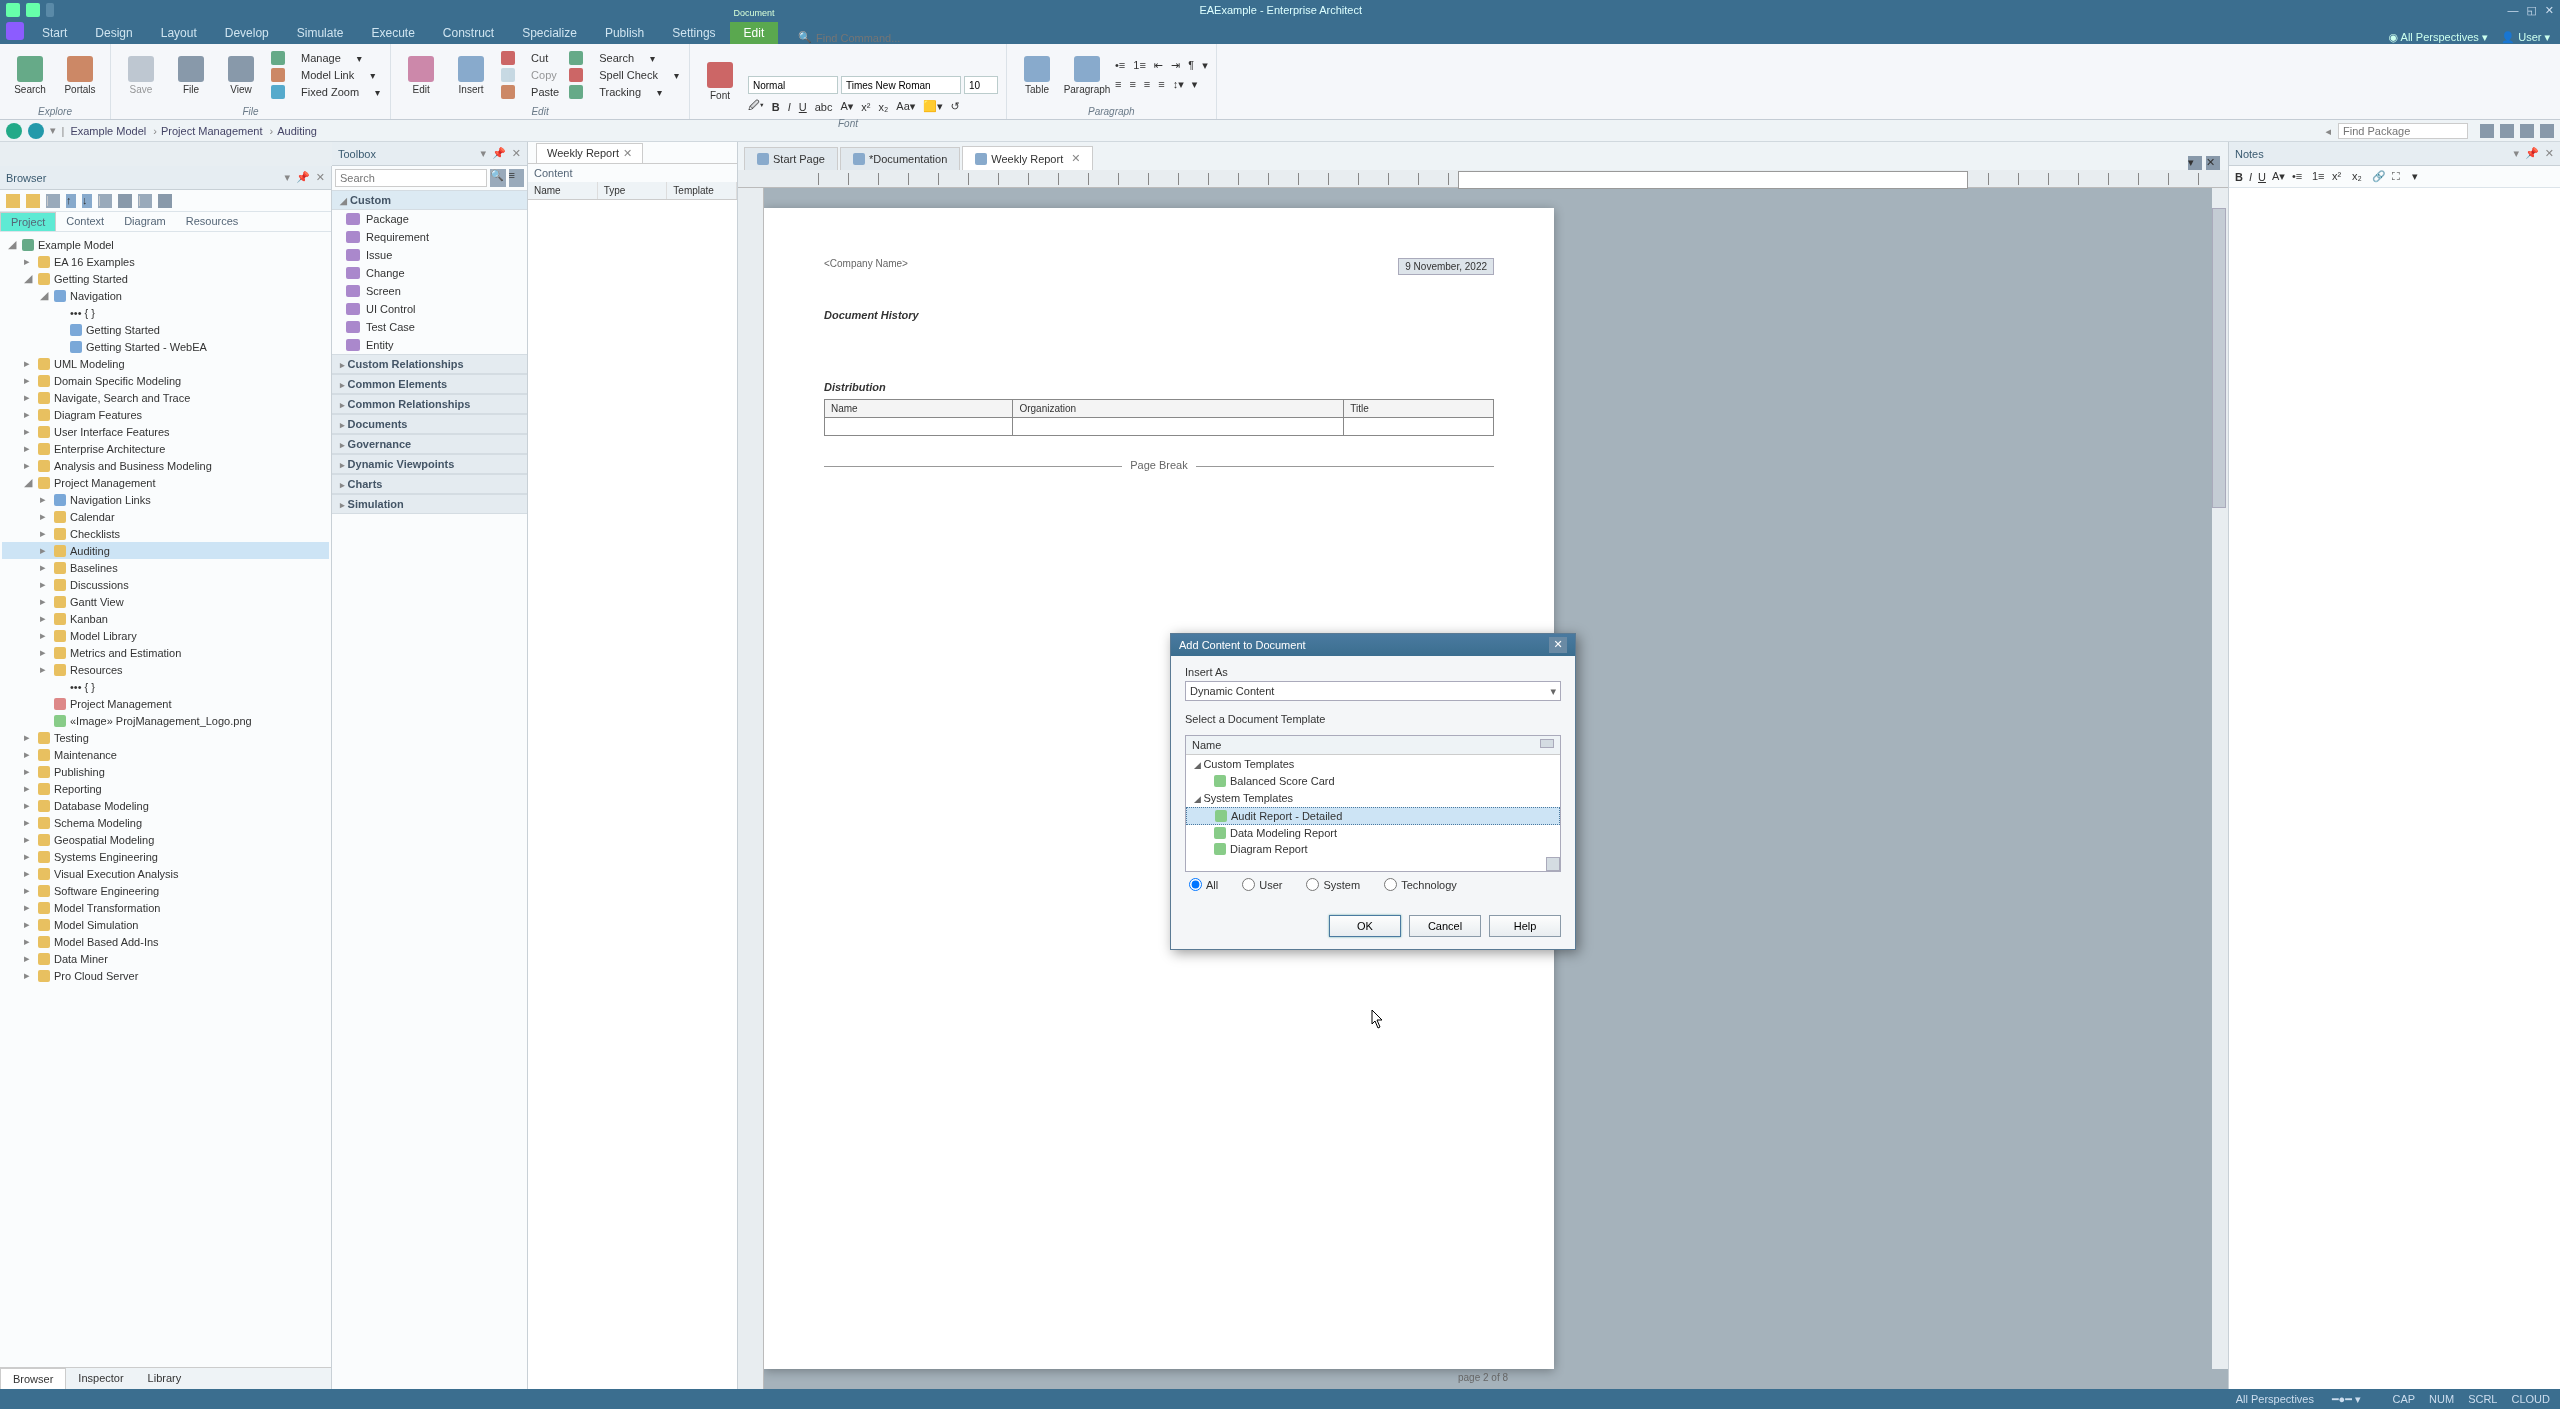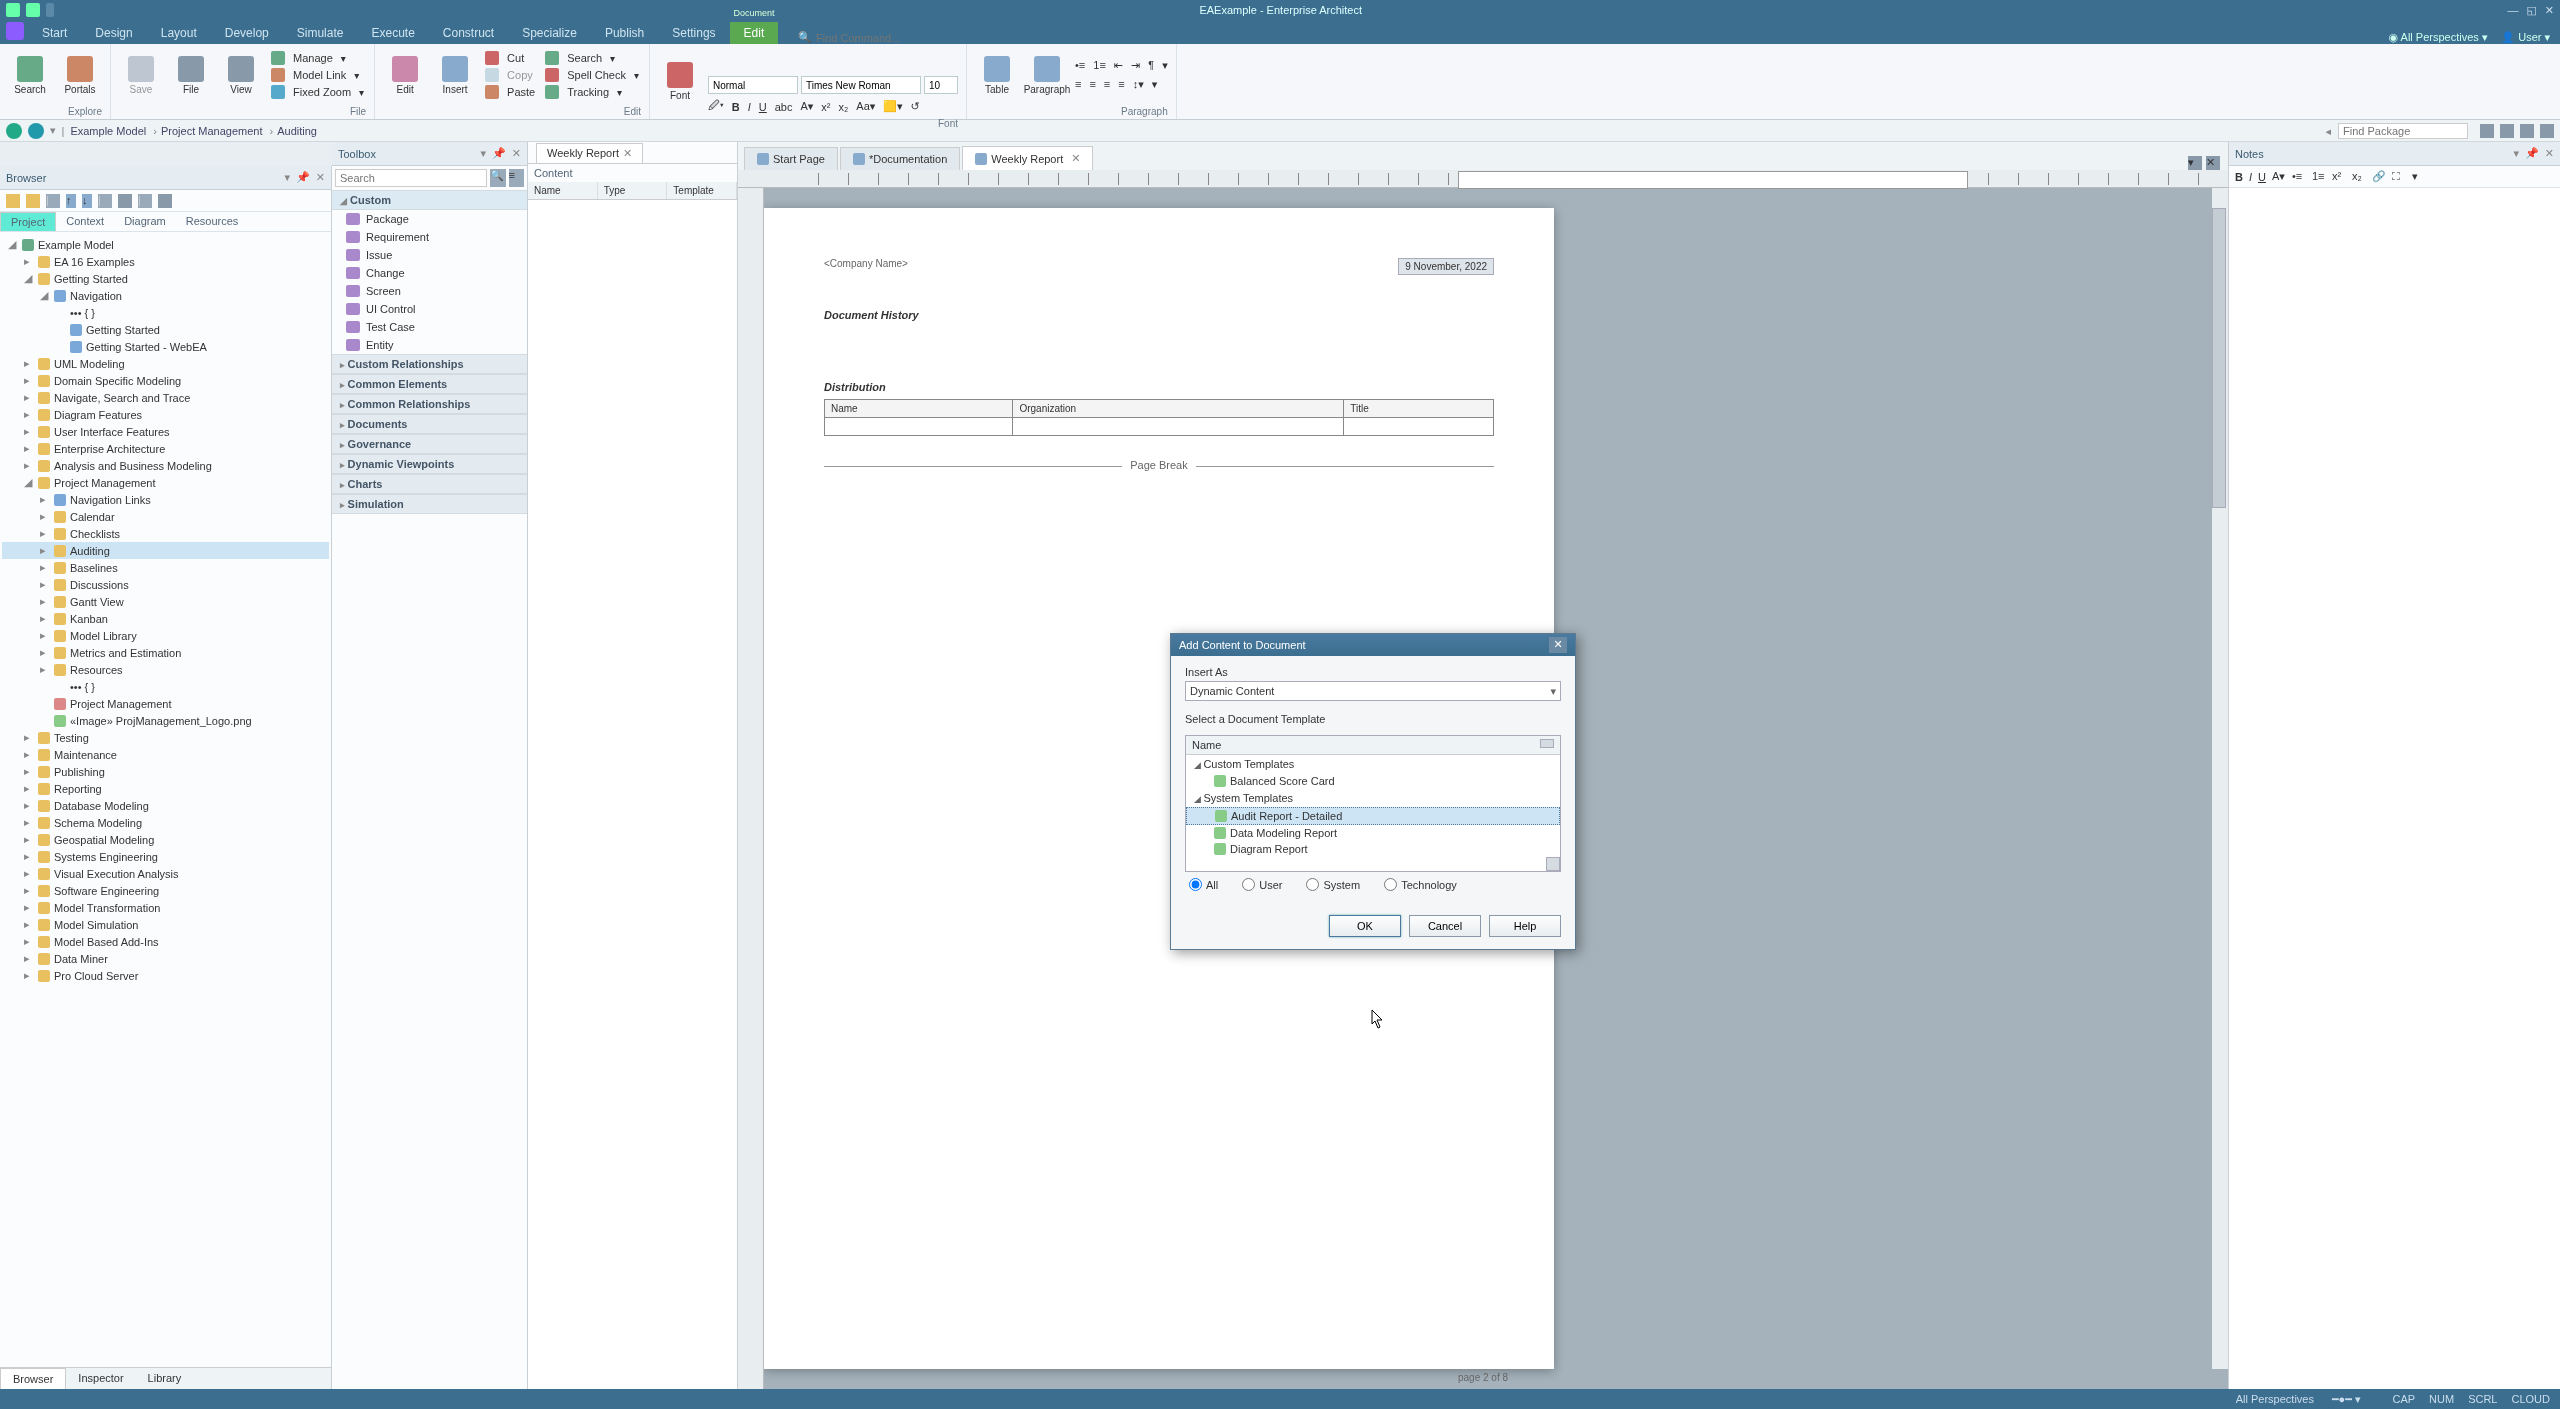--- a/index.html
+++ b/index.html
@@ -19,25 +19,25 @@
 .ribbon-tabs .tab.active-green { background: #5aa84f; color: #fff; position: relative; }
 .ribbon-tabs .tab.active-green::before { content: "Document"; position: absolute; top: -14px; left: 0; right: 0; text-align: center; font-size: 9px; color: #d8ffd8; }
 .ribbon-tabs .find-cmd { margin-left: 20px; display: flex; align-items: center; gap: 4px; color: #a8c8d8; }
 .ribbon-tabs .find-cmd input { background: transparent; border: none; color: #cfe; width: 120px; }
 .ribbon-tabs .right-info { margin-left: auto; color: #cfe; padding-right: 10px; display: flex; gap: 14px; }
 
 
 .ribbon { height: 76px; background: #f5f7fa; border-bottom: 1px solid #c4ccd4; display: flex; }
 .ribbon-group { border-right: 1px solid #dbe2e8; padding: 2px 8px; display: flex; flex-direction: column; }
 .ribbon-group .group-row { display: flex; gap: 6px; flex: 1; align-items: center; }
-.ribbon-group .group-label { text-align: right; font-size: 10px; color: #6a7a88; padding-top: 2px; }
+.ribbon-group .group-label { text-align: center; font-size: 10px; color: #6a7a88; padding-top: 2px; font-style: italic; }
 .ribbon-btn-lg { display: flex; flex-direction: column; align-items: center; width: 44px; gap: 2px; }
 .ribbon-btn-lg .ico { width: 26px; height: 26px; background: #8ab; border-radius: 3px; }
 .ribbon-btn-lg .lbl { font-size: 10px; }
-.ribbon-btn-sm { display: flex; align-items: center; gap: 8px; font-size: 10px; padding: 1px 2px; }
+.ribbon-btn-sm { display: flex; align-items: center; gap: 16px; font-size: 10px; padding: 1px 2px; }
 .ribbon-btn-sm .ico { width: 14px; height: 14px; background: #9bc; border-radius: 2px; }
 .ribbon-col { display: flex; flex-direction: column; gap: 1px; }
 .ribbon input.combo { height: 18px; border: 1px solid #bcc; background: #fff; padding: 0 4px; font-size: 10px; margin-top: 30px; }
 
 
 .breadcrumb-row { height: 22px; background: #eef3f6; border-bottom: 1px solid #d0d8de; display: flex; align-items: center; padding: 0 6px; gap: 6px; }
 .breadcrumb-row .nav-btn { width: 16px; height: 16px; border-radius: 50%; background: #2a8; }
 .breadcrumb-row .nav-btn.fwd { background: #29a; }
 .breadcrumb-row .crumbs { display: flex; gap: 4px; font-size: 11px; color: #446; }
 .breadcrumb-row .crumbs span::after { content: " ›"; color: #888; margin-left: 4px; }

